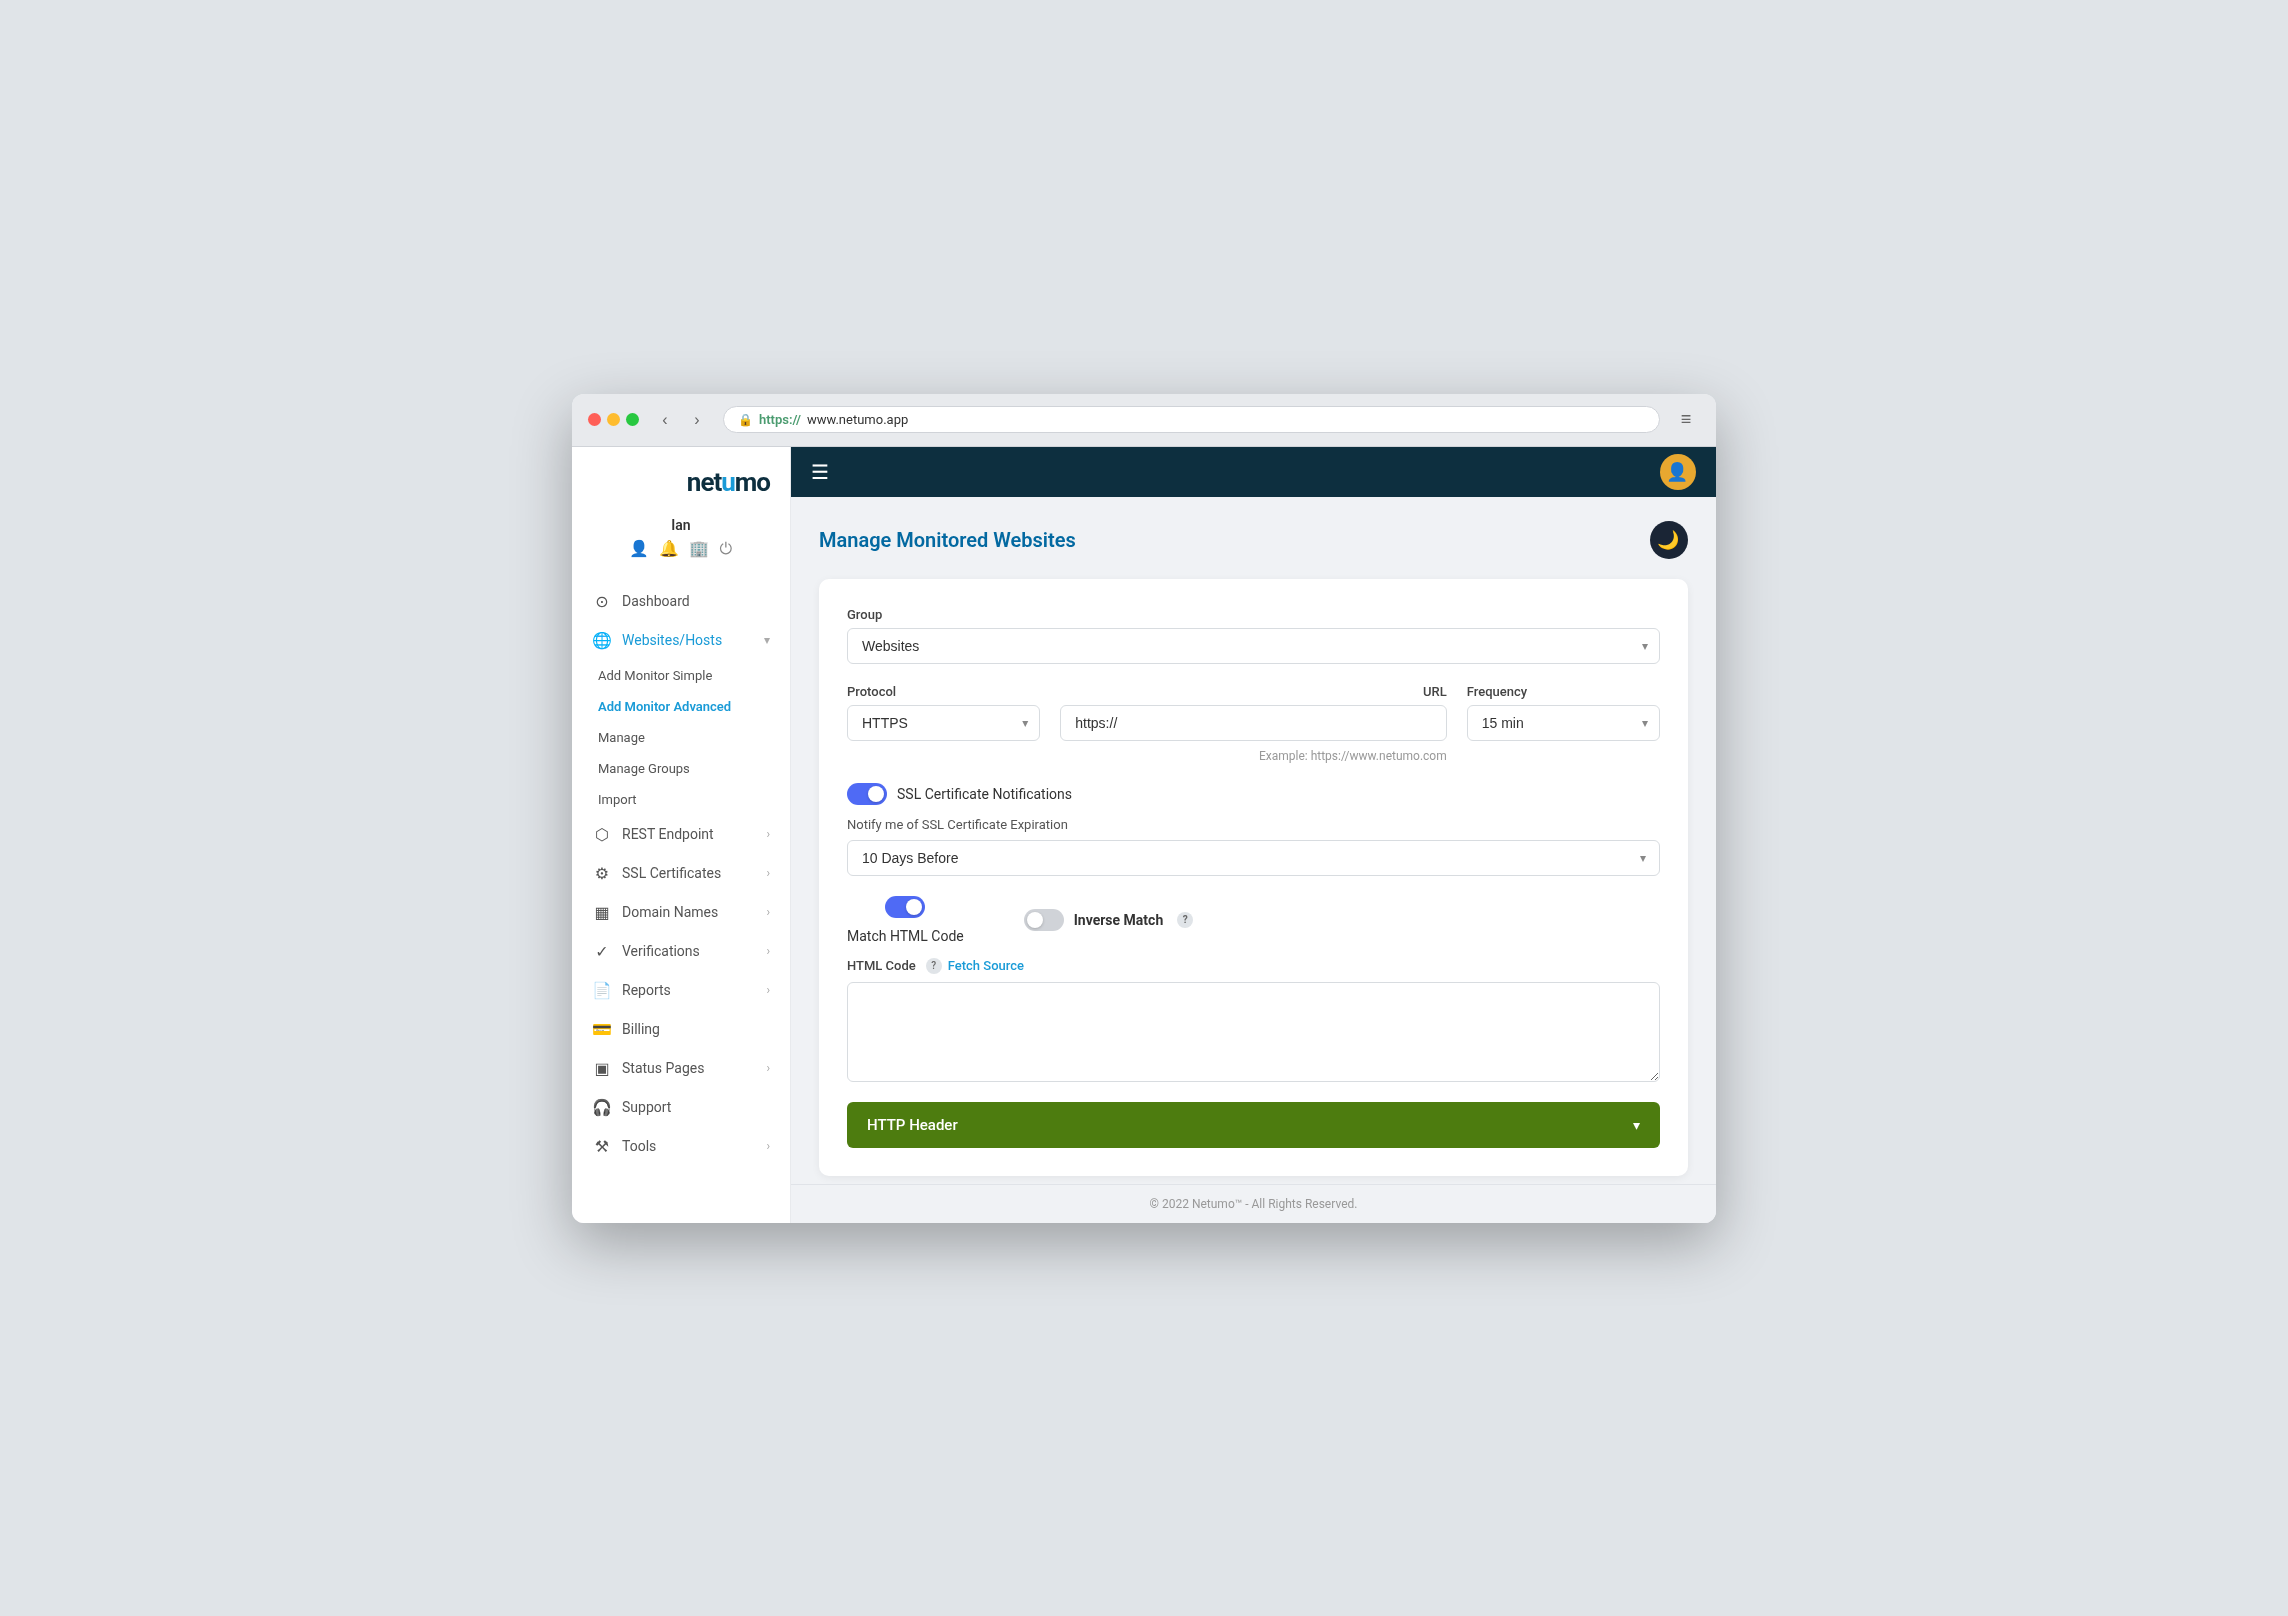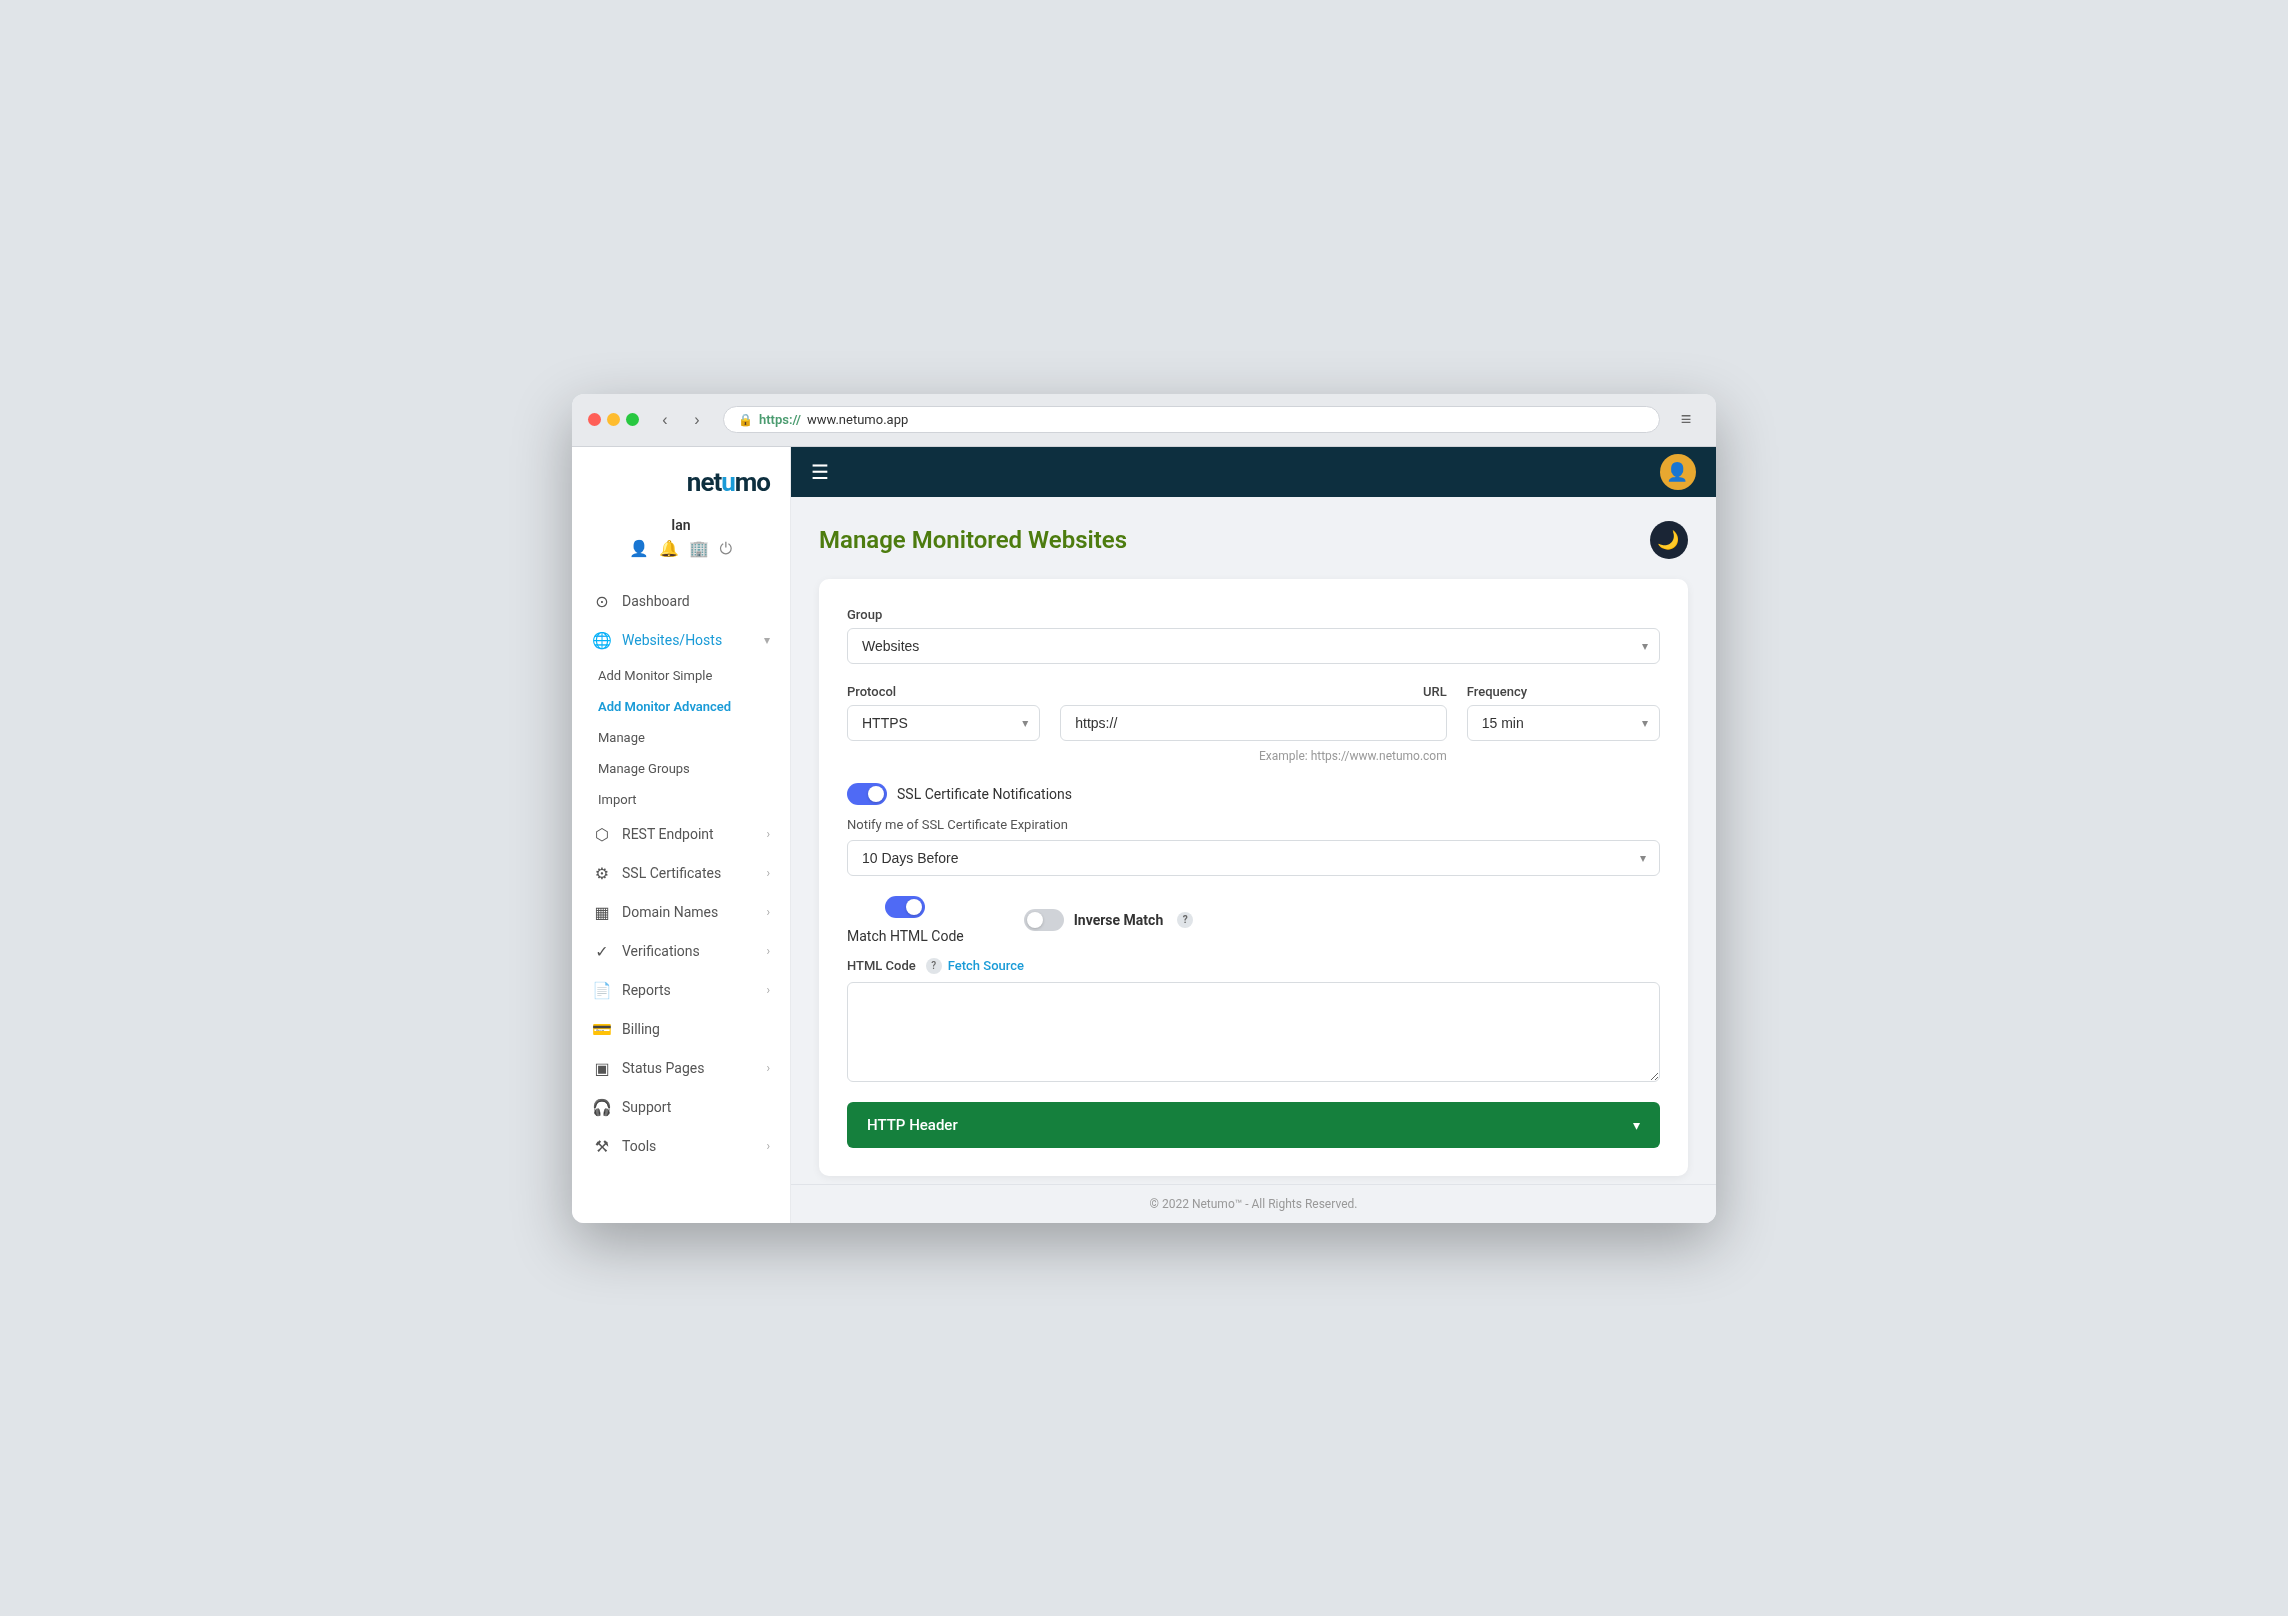--- a/index.html
+++ b/index.html
@@ -204,22 +204,22 @@
       overflow-y: auto;
       padding: 24px 28px;
     }
     .page-header {
       display: flex;
       align-items: center;
       justify-content: space-between;
       margin-bottom: 20px;
     }
     .page-title {
-      color: #4d7c0f;
-      font-size: 24px;
+      color: #0369a1;
+      font-size: 20px;
       font-weight: 600;
     }
     .dark-mode-btn {
       width: 38px;
       height: 38px;
       border-radius: 50%;
       background: #1a2535;
       border: none;
       cursor: pointer;
       display: flex;
@@ -406,21 +406,21 @@
       background: white;
     }
 
     
     .accordion-section {
       margin-top: 16px;
       border-radius: 6px;
       overflow: hidden;
     }
     .accordion-header {
-      background: #15803d;
+      background: #4d7c0f;
       color: white;
       padding: 14px 20px;
       display: flex;
       align-items: center;
       justify-content: space-between;
       cursor: pointer;
       font-size: 15px;
       font-weight: 500;
     }
     .accordion-arrow { font-size: 14px; }

